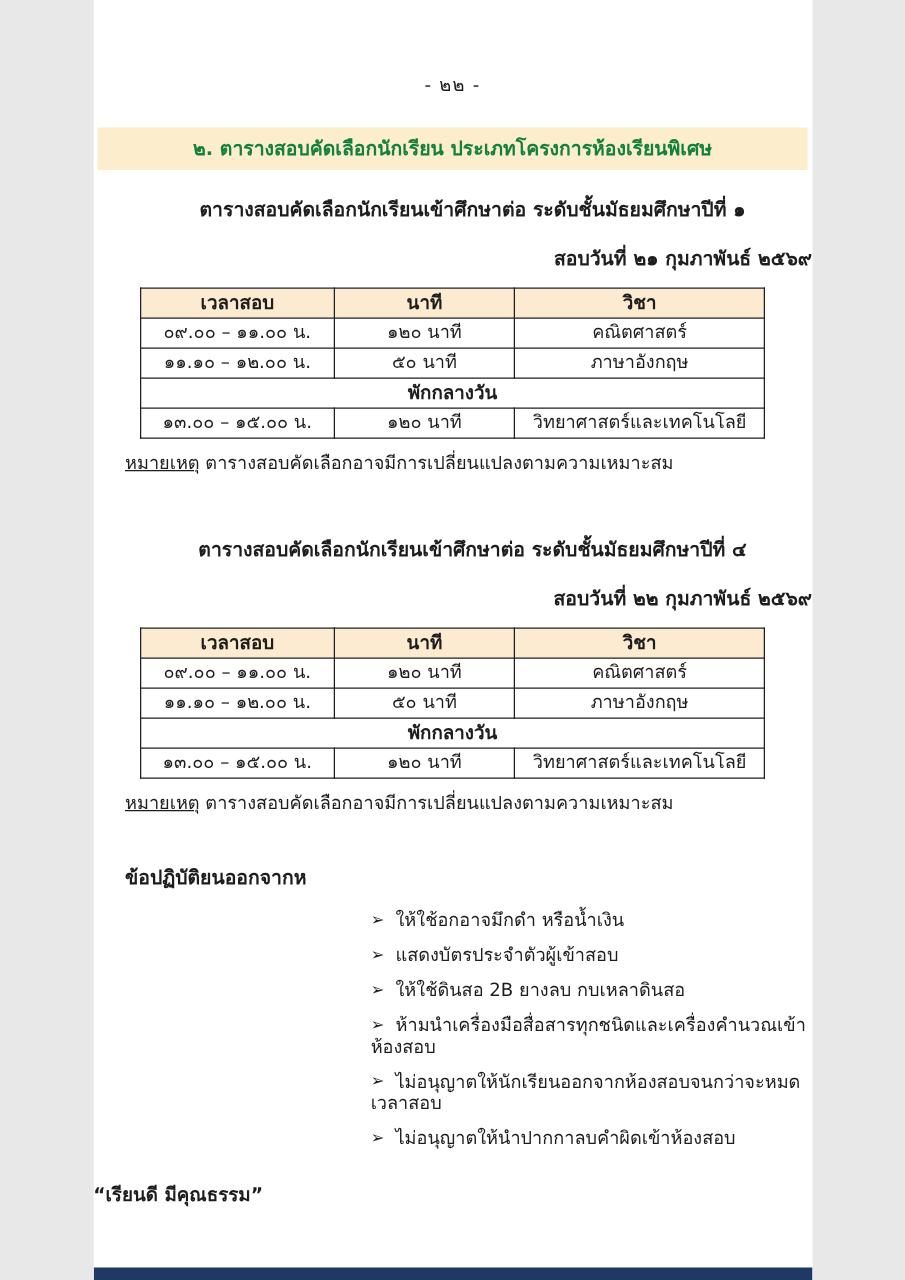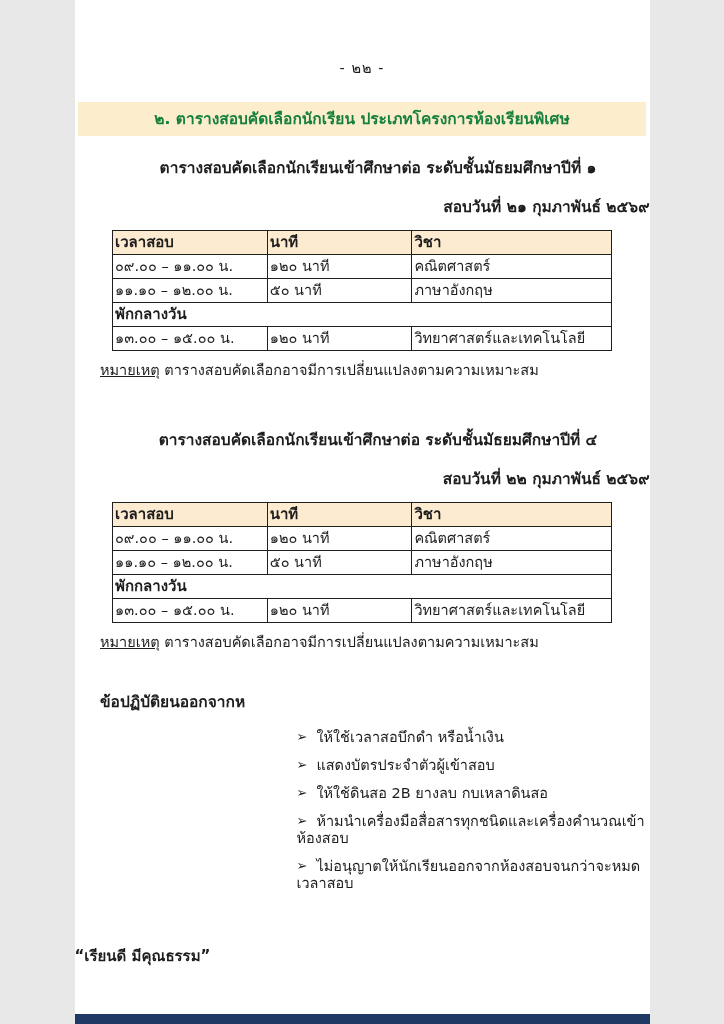--- a/index.html
+++ b/index.html
@@ -16,21 +16,21 @@
     text-align:center; font-weight:bold; font-size:15.5px;
     padding:4px 0 5px 0; color:#15803d;
   }
   .tbl-title { text-align:center; font-weight:bold; font-size:15.5px; margin-top:19px;margin-left:32px; }
   .tbl-date  { text-align:right; font-weight:bold; font-size:15.5px; margin-top:14px; }
   table.exam {
     width:500px; margin:11px auto 0; border-collapse:collapse;
     font-size:14.5px; table-layout:fixed;
   }
   table.exam th, table.exam td {
-    border:1px solid #1f1f1f; text-align:left; vertical-align:middle;
+    border:1px solid #1f1f1f; text-align:center; vertical-align:middle;
     padding:2px 2px 3px 2px; line-height:18px; overflow:hidden; white-space:nowrap;
   }
   table.exam th { background:#FCEBD0; font-weight:bold; font-size:15px; }
   table.exam col.c1 { width:31%; }
   table.exam col.c2 { width:29%; }
   table.exam col.c3 { width:40%; }
   td.break-cell { font-weight:bold; font-size:15px; }
   .note { width:524px; margin:7px auto 0; font-size:14.5px; text-align:left; }
   .note .u { text-decoration:underline; }
   .block2 .tbl-title { margin-top:46px; }
@@ -140,32 +140,35 @@
 
     <div class="note">
       <span class="u">หมายเหตุ</span><span> ตารางสอบคัดเลือกอาจมีการเปลี่ยนแปลงตามความเหมาะสม</span>
     </div>
   </div>
 
   <div class="rules-heading">ข้อปฏิบัติยนออกจากห</div>
 
   <ul class="rules">
     <li>
-      <span class="arrow">➢</span><span>ให้ใช้เวลาสอบึกดำ หรือน้ำเงิน</span>
+      <span class="arrow">➢</span><span>ให้ใช้อกอาจมึกดำ หรือน้ำเงิน</span>
     </li>
     <li>
       <span class="arrow">➢</span><span>แสดงบัตรประจำตัวผู้เข้าสอบ</span>
     </li>
     <li>
       <span class="arrow">➢</span><span>ให้ใช้ดินสอ 2B ยางลบ กบเหลาดินสอ</span>
     </li>
     <li>
       <span class="arrow">➢</span><span>ห้ามนำเครื่องมือสื่อสารทุกชนิดและเครื่องคำนวณเข้าห้องสอบ</span>
     </li>
     <li>
       <span class="arrow">➢</span><span>ไม่อนุญาตให้นักเรียนออกจากห้องสอบจนกว่าจะหมดเวลาสอบ</span>
     </li>
+    <li>
+      <span class="arrow">➢</span><span>ไม่อนุญาตให้นำปากกาลบคำผิดเข้าห้องสอบ</span>
+    </li>
   </ul>
 
   <div class="footer-quote">“เรียนดี  มีคุณธรรม”</div>
   <div class="footer-bar" style="background: rgb(31, 56, 100);"></div>
 
 </div>
 
 </body></html>

